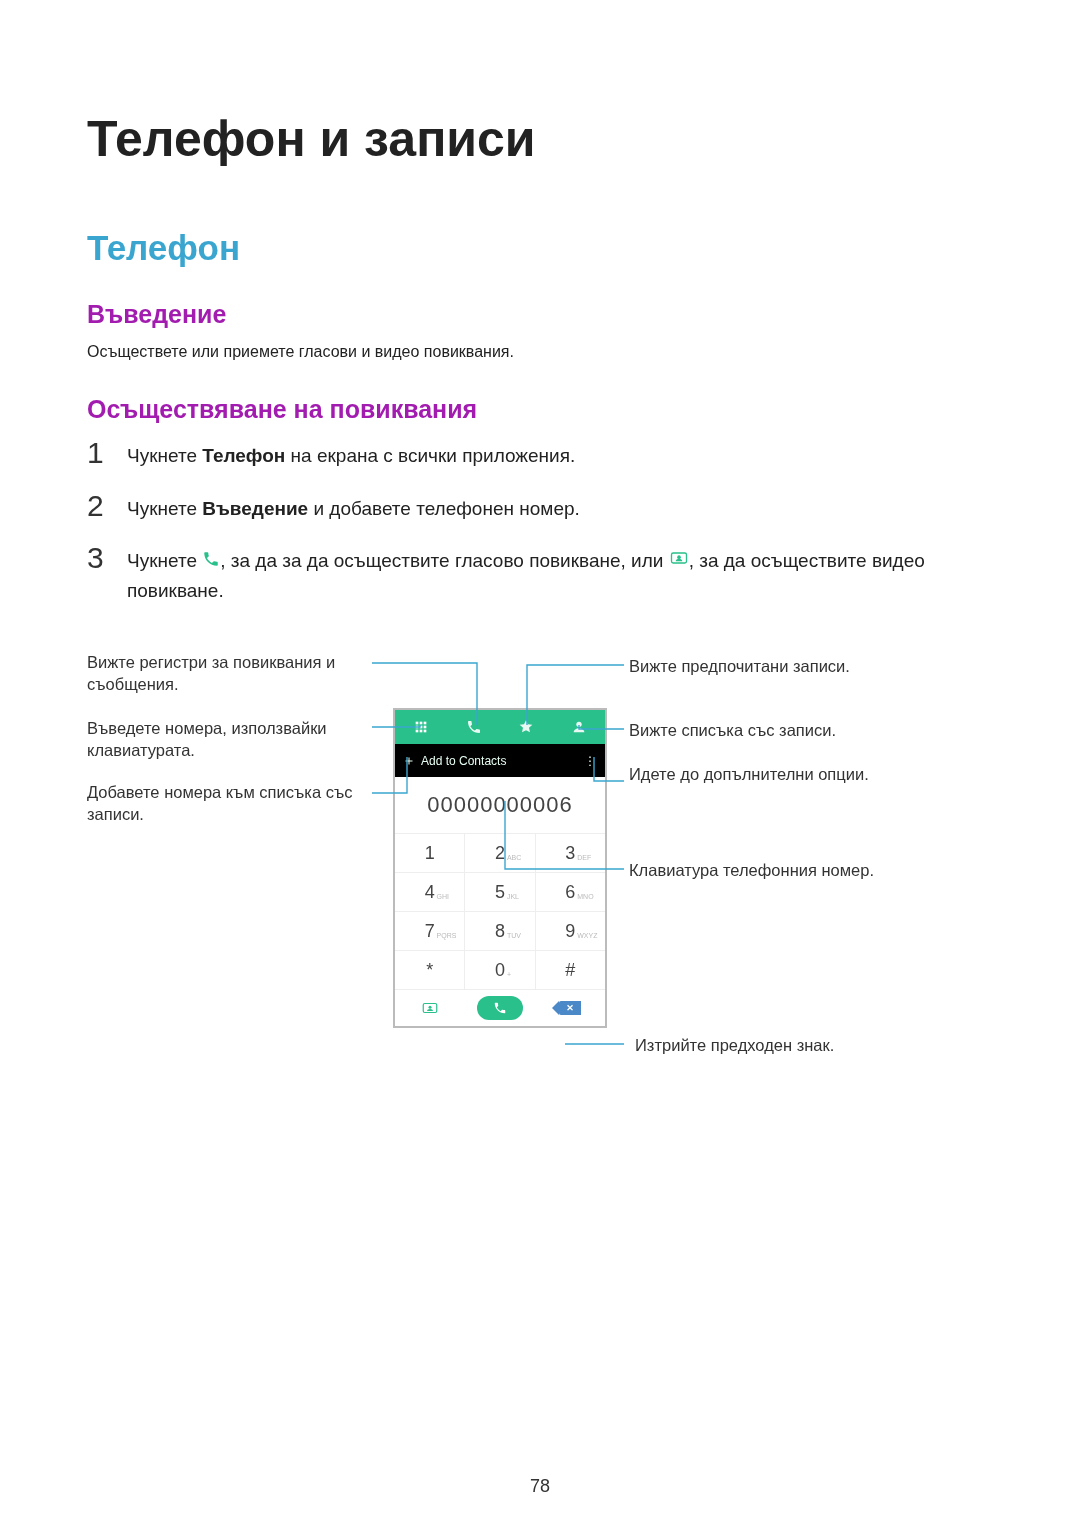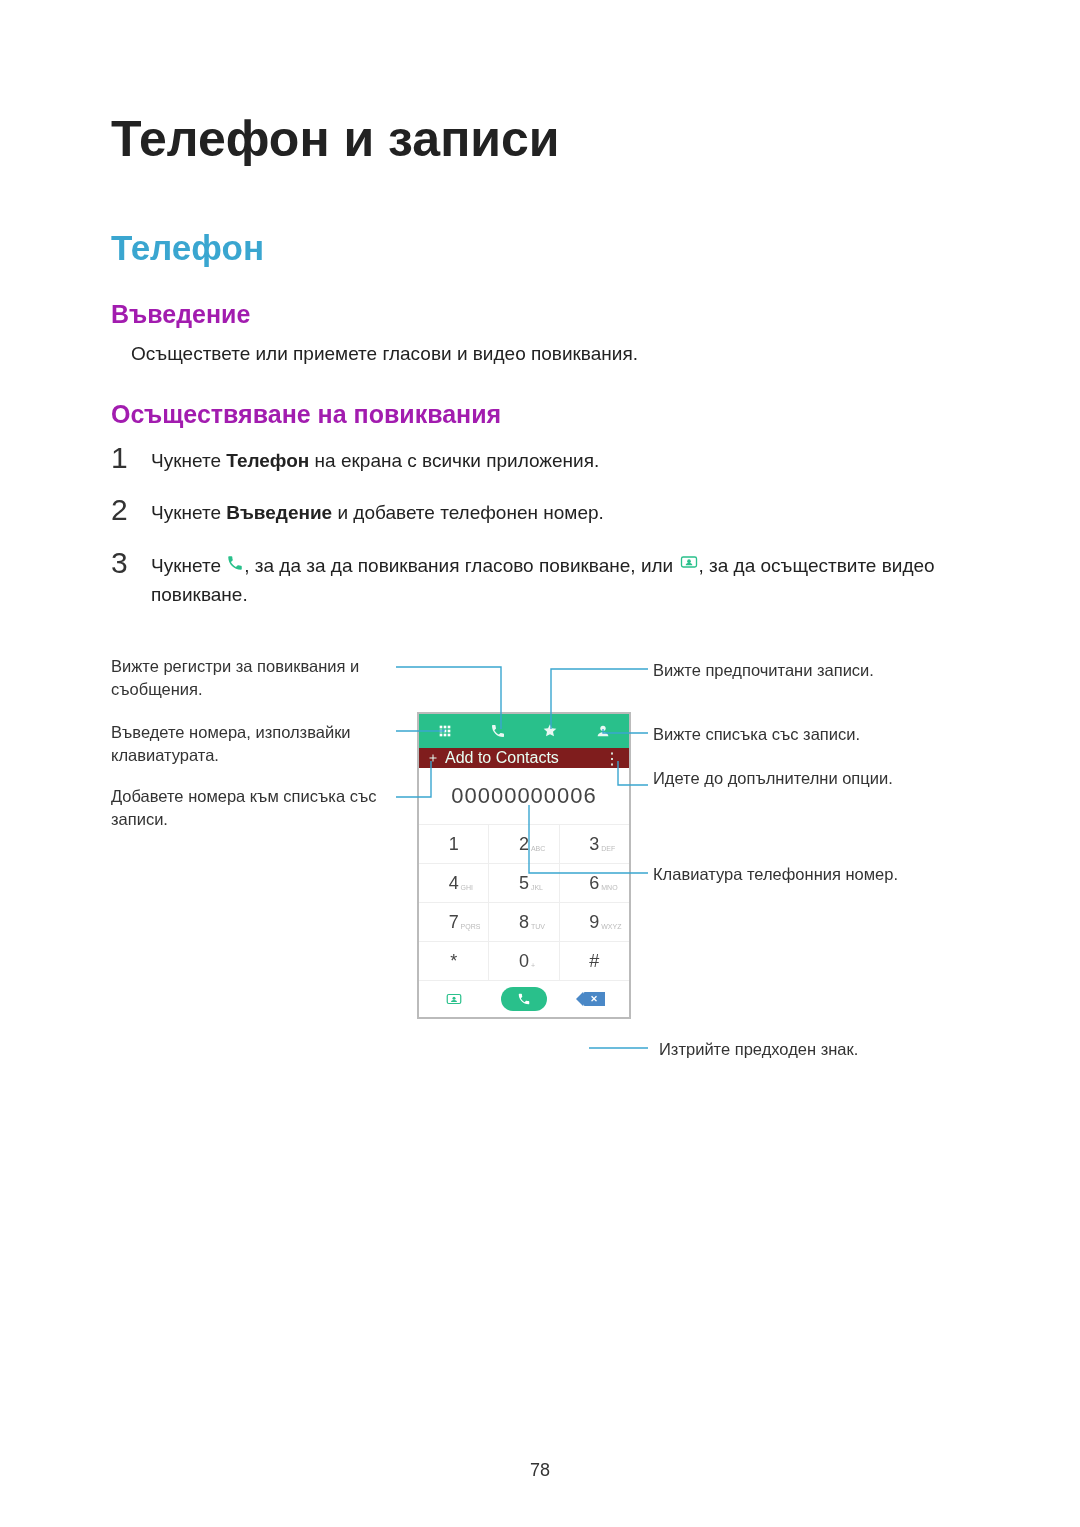--- a/index.html
+++ b/index.html
@@ -3,47 +3,47 @@
 <meta charset="utf-8">
 <style>
   body {
     margin: 0;
     font-family: Arial, Helvetica, sans-serif;
     color: #222;
     background: #fff;
     width: 1080px;
   }
   .page {
-    padding: 110px 100px 40px 111px;
+    padding: 110px 100px 40px 87px;
     box-sizing: border-box;
     min-height: 1527px;
     position: relative;
   }
   .h1 { font-size: 50px; font-weight: bold; margin-bottom: 60px; }
   .h2 { font-size: 35px; font-weight: bold; color: #3aa6d0; margin-bottom: 28px; }
   .h3 { font-size: 25px; font-weight: bold; color: #a21caf; margin-top: 32px; margin-bottom: 12px; }
-  .p  { font-size: 19px; line-height: 1.4; margin-left: 20px; }
+  .p  { font-size: 16px; line-height: 1.4; }
   ol.steps { list-style: none; padding: 0; margin: 12px 0 0 0; }
   ol.steps li { display: flex; align-items: flex-start; margin-bottom: 18px; }
   ol.steps li .num { font-size: 30px; width: 40px; flex-shrink: 0; color:#333; }
   ol.steps li .txt { font-size: 19px; line-height: 1.5; padding-top: 6px; }
   .bold { font-weight: bold; }
   .inline-icon { display:inline-block; vertical-align:middle; }
 
   
   .diagram { position: relative; height: 480px; margin-top: 10px; }
   .phone {
     position: absolute; left: 306px; top: 85px;
     width: 210px; border: 2px solid #bbb; background:#fff;
   }
   .phone-tabs { display:flex; height:34px; background:#29c08b; }
   .phone-tab { flex:1; display:flex; align-items:center; justify-content:center; }
   .phone-tab svg { width:16px; height:16px; fill:#fff; opacity:0.9; }
   .phone-tab.active svg { opacity:1; }
-  .phone-add { display:flex; align-items:center; height:20px; background:#7f1d1d; padding:0 8px; color:#e8fff4; font-size:16px; }
+  .phone-add { display:flex; align-items:center; height:33px; background:#000000; padding:0 8px; color:#e8fff4; font-size:12px; }
   .phone-add svg { width:12px; height:12px; fill:#e8fff4; margin-right:6px;}
   .phone-add .dots { margin-left:auto; letter-spacing:1px;}
   .phone-number { height:56px; display:flex; align-items:center; justify-content:center; font-size:22px; color:#444; letter-spacing:1px; }
   .keypad { }
   .keyrow { display:flex; border-top:1px solid #eee; }
   .key { flex:1; height:38px; display:flex; align-items:center; justify-content:center; position:relative; border-right:1px solid #eee; font-size:18px; color:#444;}
   .key:last-child{border-right:none;}
   .key .sub{ position:absolute; left:60%; top:52%; font-size:7px; color:#bbb;}
   .actionrow { display:flex; border-top:1px solid #eee; height:36px;}
   .act { flex:1; display:flex; align-items:center; justify-content:center;}
@@ -51,21 +51,21 @@
   .act.call svg{ width:14px;height:14px; fill:#fff;}
   .act.vc svg{ width:18px; height:18px; fill:#29c08b;}
   .act.del span{ background:#4a88c7; width:22px; height:14px; border-radius:2px 0 0 2px; position:relative; display:flex;align-items:center;justify-content:center;}
   .act.del span::before{content:""; position:absolute; left:-7px; top:0; border-top:7px solid transparent; border-bottom:7px solid transparent; border-right:7px solid #4a88c7;}
   .act.del b{ color:#fff; font-size:9px; font-weight:bold;}
 
   .callout { position:absolute; font-size:16.5px; color:#333; line-height:1.35; }
   .callout.left { text-align:left; }
   svg.leader { position:absolute; overflow:visible; }
 
-  .pageno { position:absolute; bottom:46px; left:0; right:0; text-align:center; font-size:18px; color:#333;}
+  .pageno { position:absolute; bottom:30px; left:0; right:0; text-align:center; font-size:18px; color:#333;}
 </style>
 </head>
 <body>
 
 <div class="page">
   <div class="h1">Телефон и записи</div>
   <div class="h2">Телефон</div>
 
   <div class="h3">Въведение</div>
   <div class="p">Осъществете или приемете гласови и видео повиквания.</div>
@@ -83,21 +83,21 @@
       <span class="num">2</span>
       <span class="txt">
         <span>Чукнете </span><span class="bold">Въведение</span><span> и добавете телефонен номер.</span>
       </span>
     </li>
     <li>
       <span class="num">3</span>
       <span class="txt">
         <span>Чукнете </span><span class="inline-icon"><svg width="18" height="18" viewBox="0 0 24 24">
               <path fill="#29c08b" d="M6.6 10.8c1.4 2.8 3.8 5.2 6.6 6.6l2.2-2.2c.3-.3.7-.4 1-.2 1.1.4 2.3.6 3.6.6.6 0 1 .4 1 1V20c0 .6-.4 1-1 1C10.6 21 3 13.4 3 4c0-.6.4-1 1-1h3.4c.6 0 1 .4 1 1 0 1.3.2 2.5.6 3.6.1.3 0 .7-.2 1l-2.2 2.2z"></path>
-            </svg></span><span>, за да за да повиквания гласово повикване, или </span><span class="inline-icon"><svg width="20" height="20" viewBox="0 0 24 24">
+            </svg></span><span>, за да за да осъществите гласово повикване, или </span><span class="inline-icon"><svg width="20" height="20" viewBox="0 0 24 24">
               <rect x="3" y="6" width="18" height="12" rx="2" fill="none" stroke="#29c08b" stroke-width="1.6"></rect>
               <circle cx="12" cy="11" r="2.2" fill="#29c08b"></circle>
               <path d="M8 16c0-1.8 1.8-3 4-3s4 1.2 4 3" fill="#29c08b"></path>
             </svg></span><span>, за да осъществите видео повикване.</span>
       </span>
     </li>
   </ol>
 
   <div class="diagram">
 

